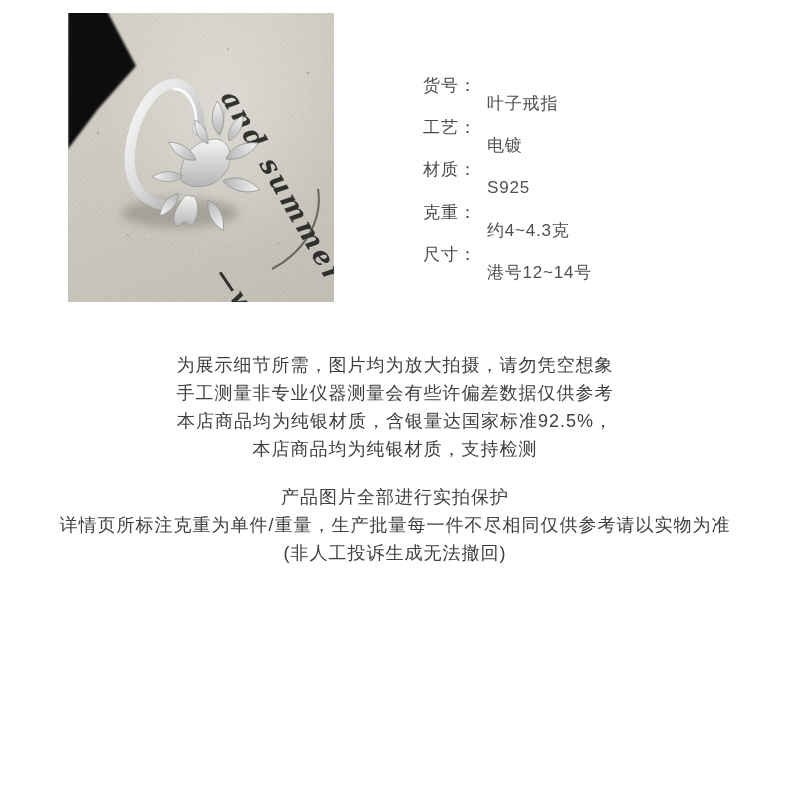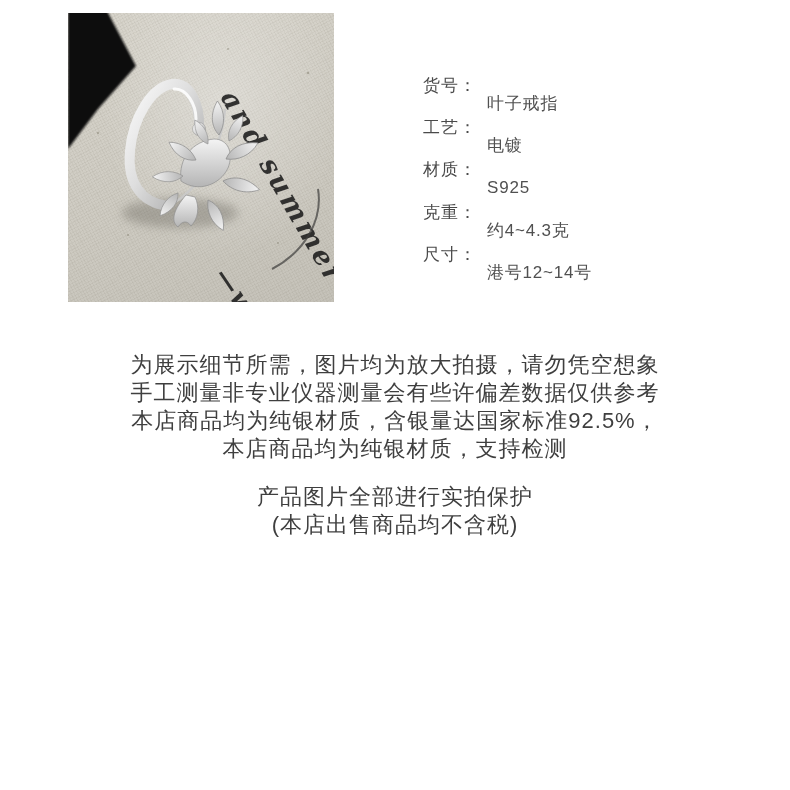--- a/index.html
+++ b/index.html
@@ -61,21 +61,21 @@
     letter-spacing: 0.8px;
     white-space: nowrap;
     margin-top: 36px;
   }
   
   .para {
     position: absolute;
     left: 0;
     width: 790px;
     text-align: center;
-    font-size: 22px;
+    font-size: 18px;
     line-height: 28px;
     color: #3f3f3f;
     letter-spacing: 1px;
   }
   .para-primary { top: 351px; }
   .para-secondary { top: 483px; }
   .para-line { white-space: nowrap; }
 </style>
 </head>
 <body>
@@ -186,16 +186,17 @@
 
   <section class="para para-primary">
     <div class="para-line">为展示细节所需，图片均为放大拍摄，请勿凭空想象</div>
     <div class="para-line">手工测量非专业仪器测量会有些许偏差数据仅供参考</div>
     <div class="para-line">本店商品均为纯银材质，含银量达国家标准92.5%，</div>
     <div class="para-line">本店商品均为纯银材质，支持检测</div>
   </section>
 
   <section class="para para-secondary">
     <div class="para-line">产品图片全部进行实拍保护</div>
-    <div class="para-line">(本店出售商品均不含税)</div>
+    <div class="para-line">详情页所标注克重为单件/重量，生产批量每一件不尽相同仅供参考请以实物为准</div>
+    <div class="para-line">(非人工投诉生成无法撤回)</div>
   </section>
 
 </div>
 
 </body></html>

